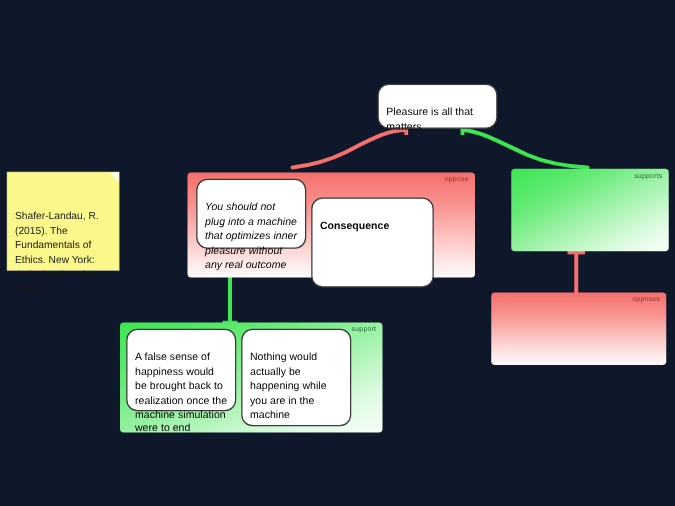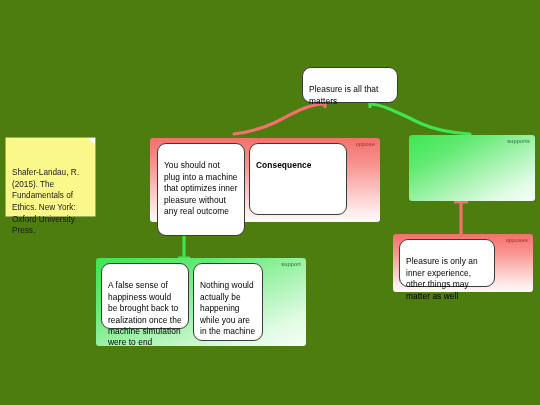--- a/index.html
+++ b/index.html
@@ -5,21 +5,21 @@
 <style>
   html, body {
     margin: 0;
     padding: 0;
     background: #000000;
   }
   #canvas {
     position: relative;
     width: 540px;
     height: 405px;
-    background: #4d7c0f;
+    background: #0f172a;
     overflow: hidden;
     font-family: "Liberation Sans", sans-serif;
   }
 
   
   .bubble {
     position: absolute;
     box-sizing: border-box;
     background: #ffffff;
     border: 1.3px solid #3a3a3a;
@@ -132,41 +132,38 @@
   </div>
 
   <div class="sticky" style="left:6px; top:138px; width:89px; height:78px;">
     <span class="fold"></span>
     <span>Shafer-Landau, R. (2015). The Fundamentals of Ethics. New York: Oxford University Press.</span>
   </div>
 
   <div class="group oppose" style="left:150px; top:138px; width:230px; height:84px;">
     <span class="group-label oppose-label">oppose</span>
   </div>
-  <div class="bubble" style="left:157px; top:143px; width:88px; height:93px;">
+  <div class="bubble" style="left:157px; top:143px; width:88px; height:56px;font-style:italic;">
     <span>You should not plug into a machine that optimizes inner pleasure without any real outcome</span>
   </div>
-  <div class="bubble" style="left:249px; top:143px; width:98px; height:72px;">
+  <div class="bubble" style="left:249px; top:158px; width:98px; height:72px;">
     <span class="strong">Consequence</span>
   </div>
 
   <div class="group support" style="left:409px; top:135px; width:126px; height:66px;">
     <span class="group-label support-label">supports</span>
   </div>
 
   <div class="group oppose" style="left:393px; top:234px; width:140px; height:58px;">
     <span class="group-label oppose-label">opposes</span>
   </div>
-  <div class="bubble" style="left:399px; top:239px; width:96px; height:48px;">
-    <span>Pleasure is only an inner experience, other things may matter as well</span>
-  </div>
 
   <div class="group support" style="left:96px; top:258px; width:210px; height:88px;">
     <span class="group-label support-label">support</span>
   </div>
   <div class="bubble" style="left:101px; top:263px; width:88px; height:66px;">
     <span>A false sense of happiness would be brought back to realization once the machine simulation were to end</span>
   </div>
-  <div class="bubble" style="left:193px; top:263px; width:70px; height:78px;">
+  <div class="bubble" style="left:193px; top:263px; width:88px; height:78px;">
     <span>Nothing would actually be happening while you are in the machine</span>
   </div>
 
 </div>
 
 </body></html>

